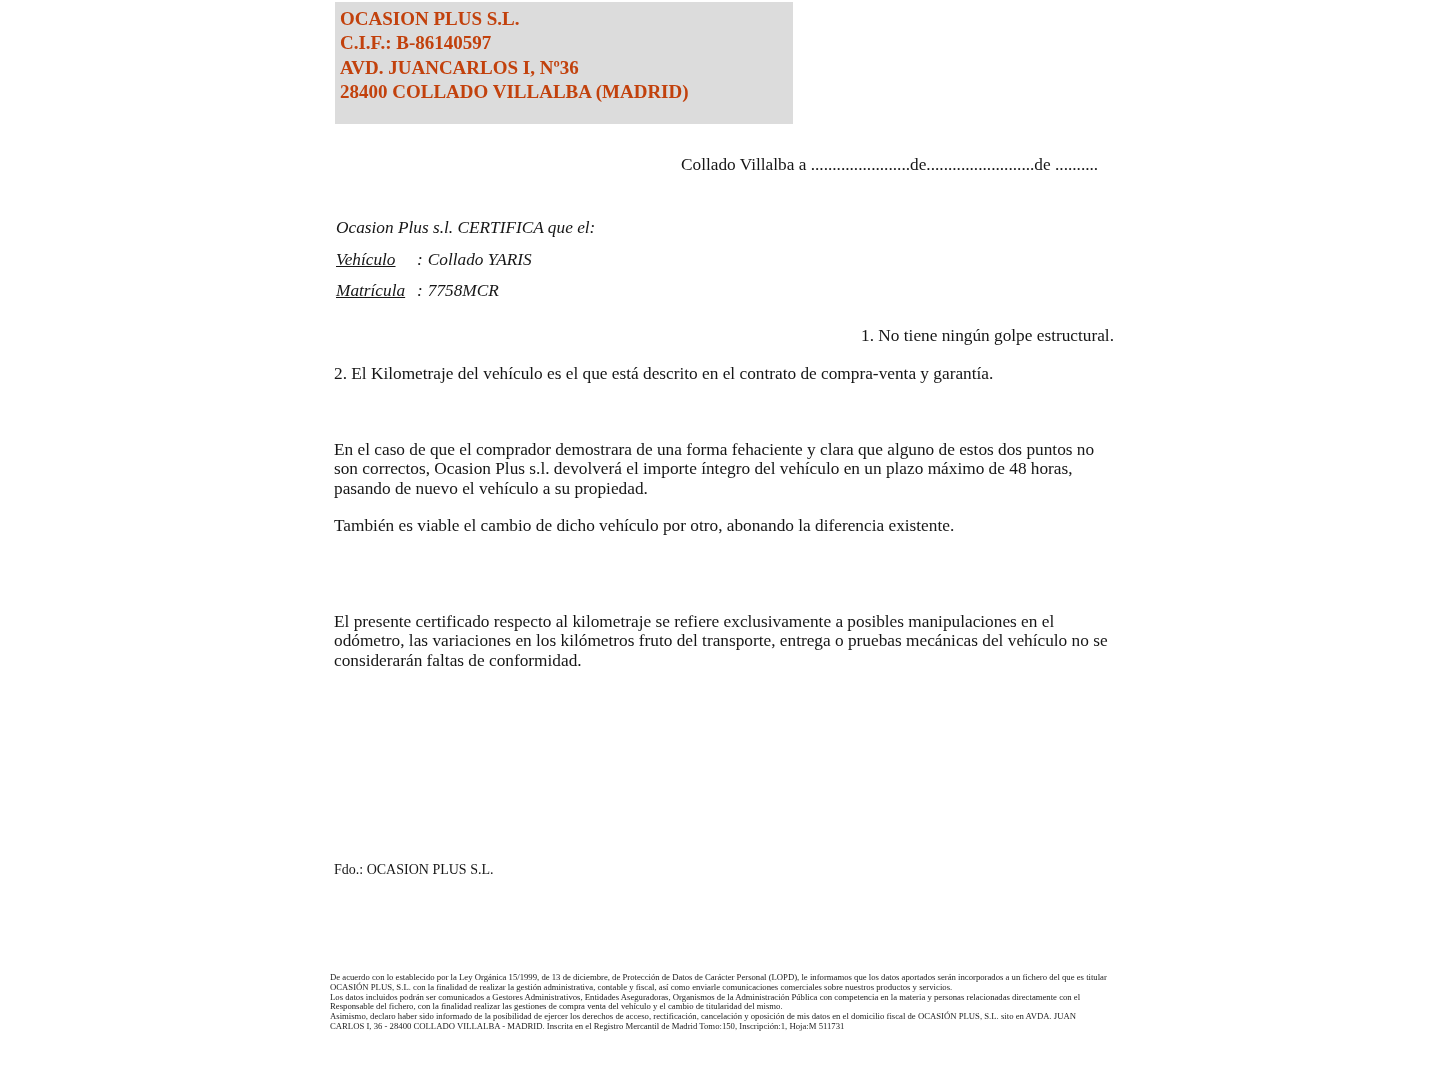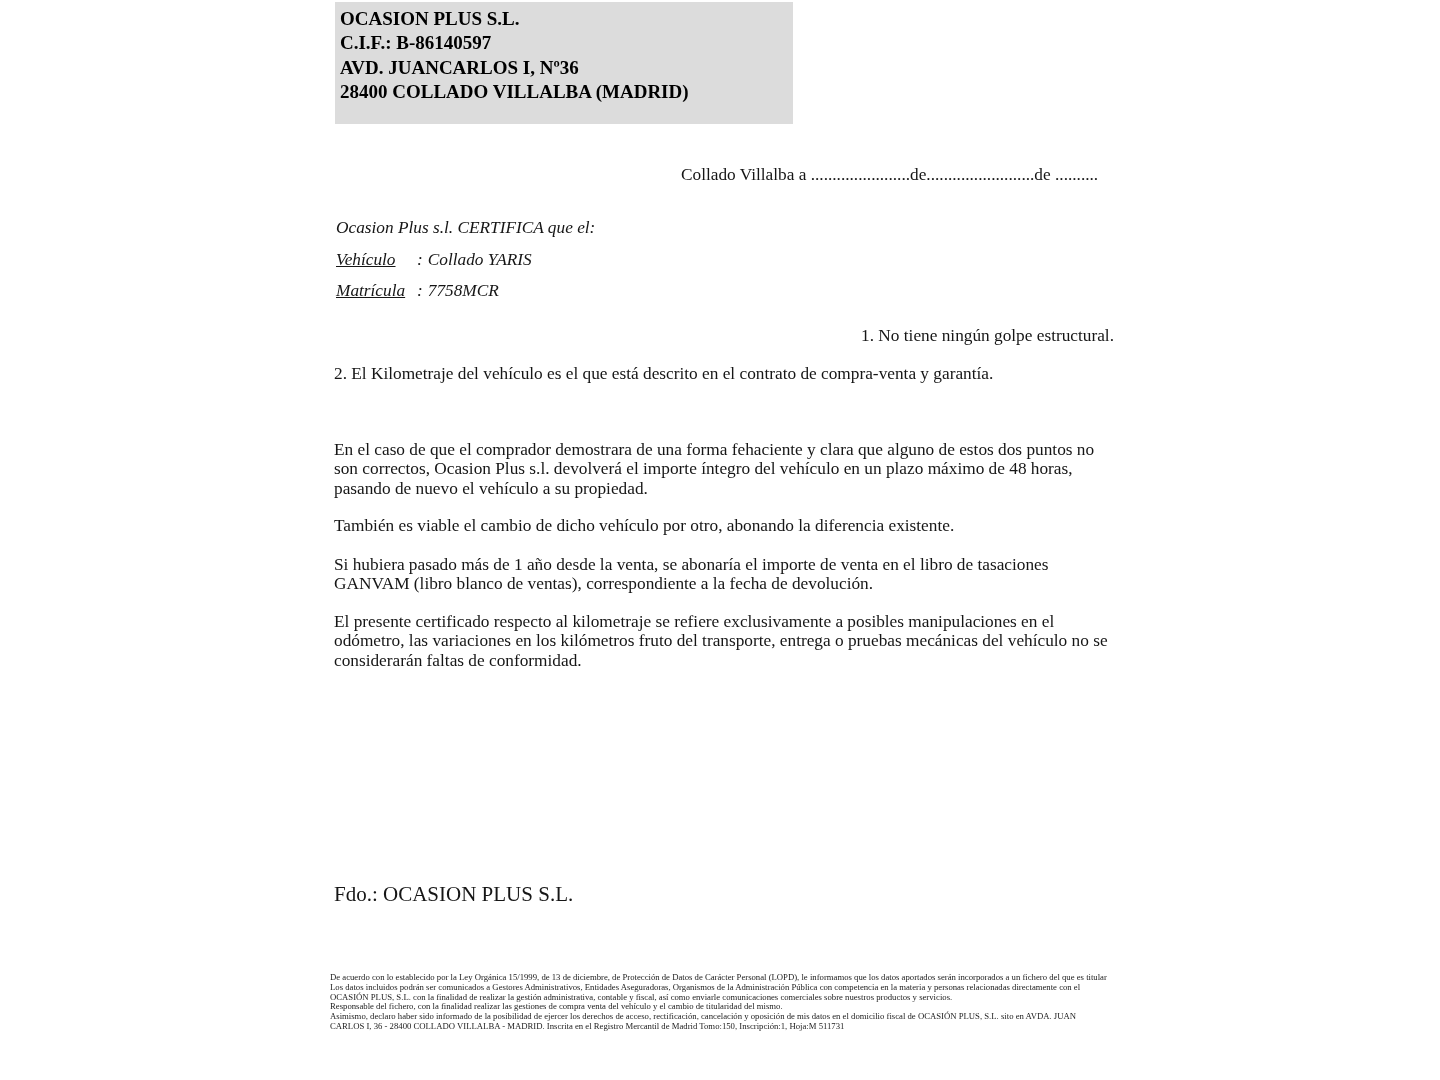--- a/index.html
+++ b/index.html
@@ -25,29 +25,29 @@
     width: 458px;
     height: 122px;
     background: #dcdcdc;
     box-sizing: border-box;
     padding: 5px 6px 0 5px;
   }
   .header-box .hline {
     font-size: 19px;
     font-weight: bold;
     line-height: 24.3px;
-    color: #000000;
+    color: #c2410c;
     white-space: nowrap;
   }
 
   
   .date-line {
     position: absolute;
     left: 681px;
-    top: 165px;
+    top: 155px;
     font-size: 17.3px;
     white-space: nowrap;
   }
 
   
   .cert-block {
     position: absolute;
     left: 336px;
     top: 216px;
     font-size: 17.3px;
@@ -78,22 +78,22 @@
   .point-2 { top: 364px; }
   .para-1  { top: 440px; }
   .para-2  { top: 516px; }
   .para-3  { top: 555px; }
   .para-4  { top: 612px; }
 
   
   .signature {
     position: absolute;
     left: 334px;
-    top: 882px;
-    font-size: 21px;
+    top: 862px;
+    font-size: 14px;
     text-align: center;
   }
 
   
   .fine-print {
     position: absolute;
     left: 330px;
     top: 973px;
     width: 785px;
   }
@@ -126,27 +126,26 @@
     <div class="cert-row">
       <span class="cert-label"><span class="underlined">Matrícula</span></span><span class="cert-sep">:</span><span class="cert-value">7758MCR</span>
     </div>
   </section>
 
   <div class="bodytext point-1">1. No tiene ningún golpe estructural.</div>
   <div class="bodytext point-2">2. El Kilometraje del vehículo es el que está descrito en el contrato de compra-venta y garantía.</div>
 
   <div class="bodytext para-1">En el caso de que el comprador demostrara de una forma fehaciente y clara que alguno de estos dos puntos no son correctos, Ocasion Plus s.l. devolverá el importe íntegro del vehículo en un plazo máximo de 48 horas, pasando de nuevo el vehículo a su propiedad.</div>
   <div class="bodytext para-2">También es viable el cambio de dicho vehículo por otro, abonando la diferencia existente.</div>
-  <div class="bodytext para-3">Si hubiera pasado más de 1 año desde la venta, se abonaría el importe de venta en el libro de tasaciones GANVAM (libro blanco de ventas), correspondiente a la fecha de devolución.</div>
   <div class="bodytext para-4">El presente certificado respecto al kilometraje se refiere exclusivamente a posibles manipulaciones en el odómetro, las variaciones en los kilómetros fruto del transporte, entrega o pruebas mecánicas del vehículo no se considerarán faltas de conformidad.</div>
 
   <div class="signature">Fdo.: OCASION PLUS S.L.</div>
 
   <footer class="fine-print">
     <div class="fp-line">De acuerdo con lo establecido por la Ley Orgánica 15/1999, de 13 de diciembre, de Protección de Datos de Carácter Personal (LOPD), le informamos que los datos aportados serán incorporados a un fichero del que es titular</div>
+    <div class="fp-line">OCASIÓN PLUS, S.L. con la finalidad de realizar la gestión administrativa, contable y fiscal, así como enviarle comunicaciones comerciales sobre nuestros productos y servicios.</div>
     <div class="fp-line">Los datos incluidos podrán ser comunicados a Gestores Administrativos, Entidades Aseguradoras, Organismos de la Administración Pública con competencia en la materia y personas relacionadas directamente con el</div>
-    <div class="fp-line">OCASIÓN PLUS, S.L. con la finalidad de realizar la gestión administrativa, contable y fiscal, así como enviarle comunicaciones comerciales sobre nuestros productos y servicios.</div>
     <div class="fp-line">Responsable del fichero, con la finalidad realizar las gestiones de compra venta del vehículo y el cambio de titularidad del mismo.</div>
     <div class="fp-line">Asimismo, declaro haber sido informado de la posibilidad de ejercer los derechos de acceso, rectificación, cancelación y oposición de mis datos en el domicilio fiscal de OCASIÓN PLUS, S.L. sito en AVDA. JUAN</div>
     <div class="fp-line">CARLOS I, 36 - 28400 COLLADO VILLALBA - MADRID. Inscrita en el Registro Mercantil de Madrid Tomo:150, Inscripción:1, Hoja:M 511731</div>
   </footer>
 
 </div>
 
 </body></html>

